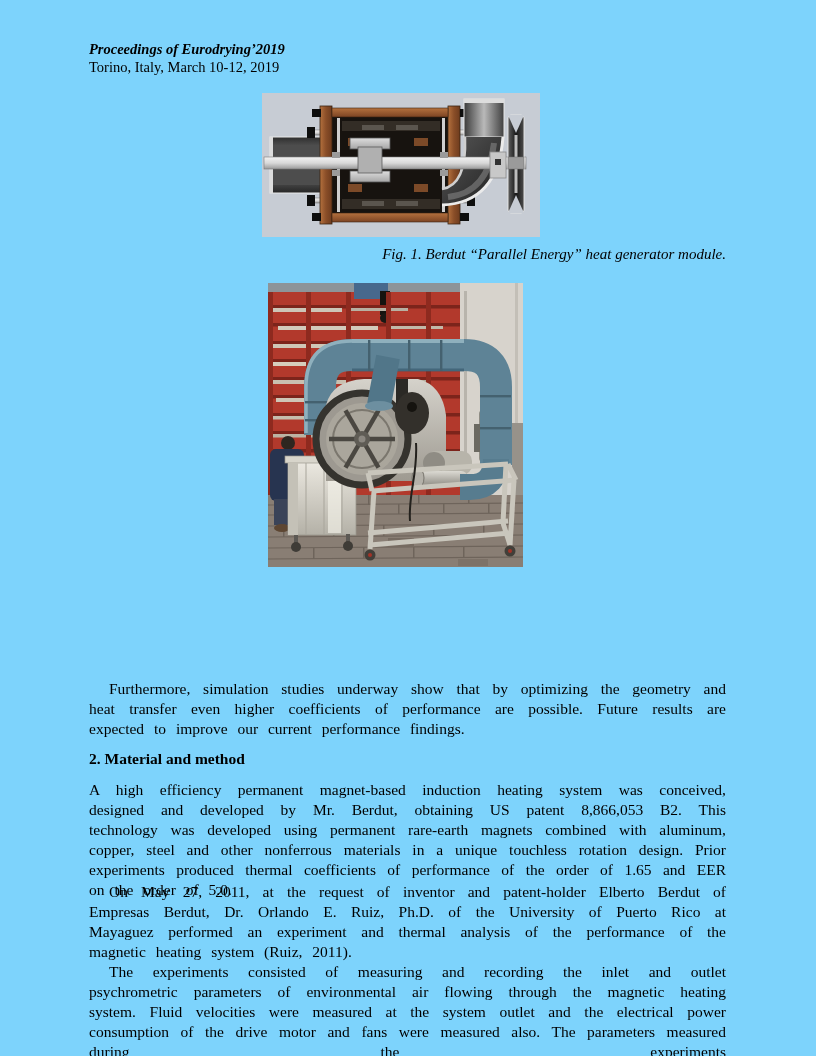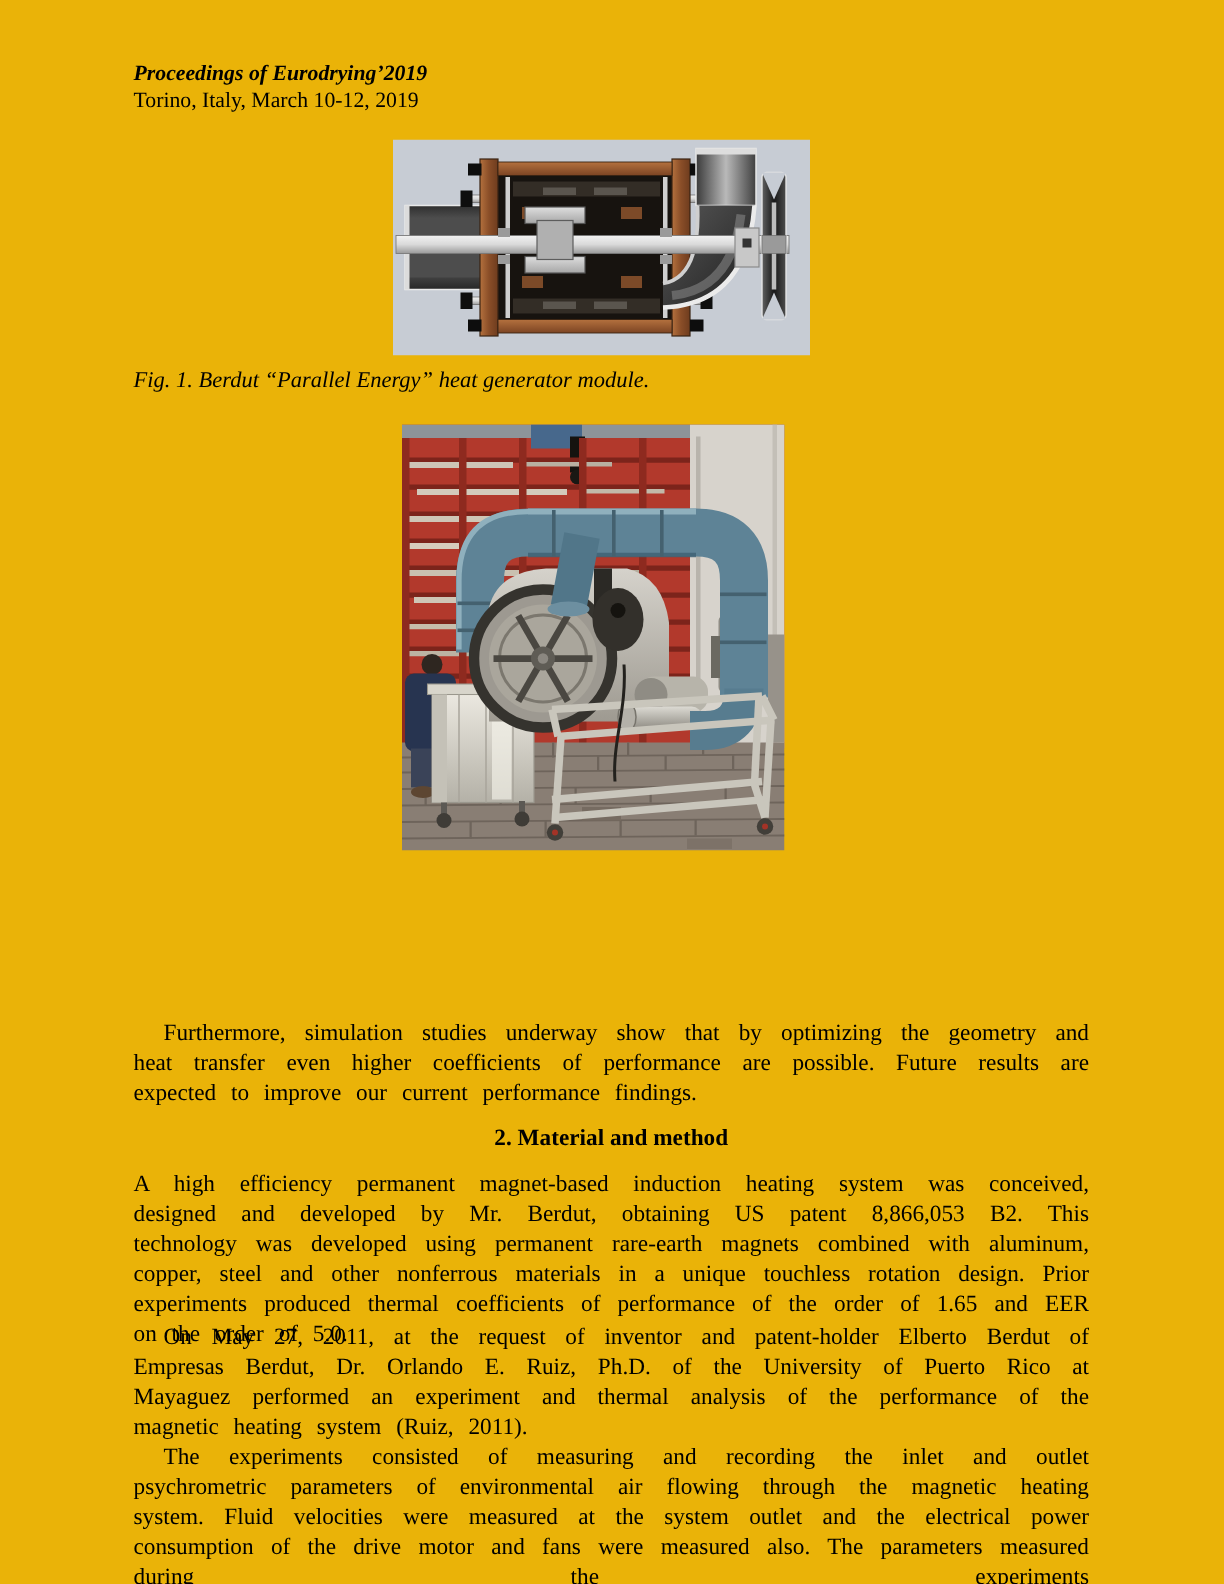--- a/index.html
+++ b/index.html
@@ -1,30 +1,30 @@
 <!DOCTYPE html>
 <html><head>
 <meta charset="utf-8">
 <style>
   html,body { margin:0; padding:0; background:#ffffff; }
   .page {
-    position:relative; width:816px; height:1056px; background:#eab308;
+    position:relative; width:816px; height:1056px; background:#7dd3fc;
     font-family:"Liberation Serif", serif; color:#000; overflow:hidden;
   }
   .hdr { position:absolute; left:89px; top:40px; font-size:14.5px; line-height:18px; }
   .hdr .t1 { font-weight:bold; font-style:italic; }
   .fig { position:absolute; }
   .fig svg { display:block; }
-  .cap { position:absolute; left:89px; width:637px; text-align:left;
+  .cap { position:absolute; left:89px; width:637px; text-align:right;
          font-style:italic; font-size:15px; }
   .para { position:absolute; left:89px; width:637px; font-size:15.5px;
           line-height:20px; text-align:justify; word-spacing:6px; }
   .indent { text-indent:20px; }
   .last-just { text-align-last:justify; }
-  .sect { position:absolute; left:89px; width:637px; font-size:15.5px; font-weight:bold;text-align:center; }
+  .sect { position:absolute; left:89px; width:637px; font-size:15.5px; font-weight:bold; }
 </style>
 </head>
 <body>
 
 <div class="page">
 
   <div class="hdr">
     <div class="t1">Proceedings of Eurodrying’2019</div>
     <div class="t2">Torino, Italy, March 10-12, 2019</div>
   </div>

